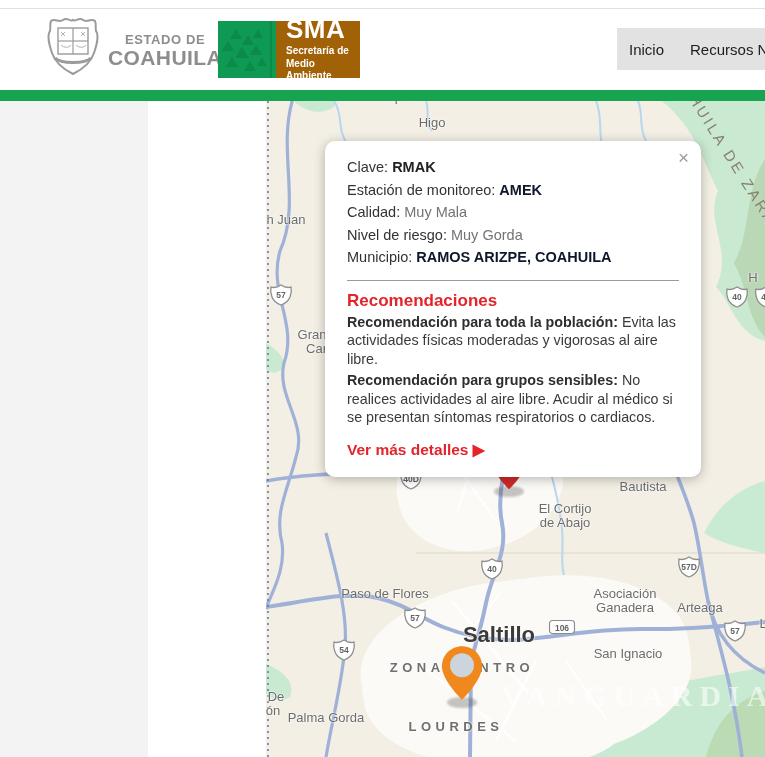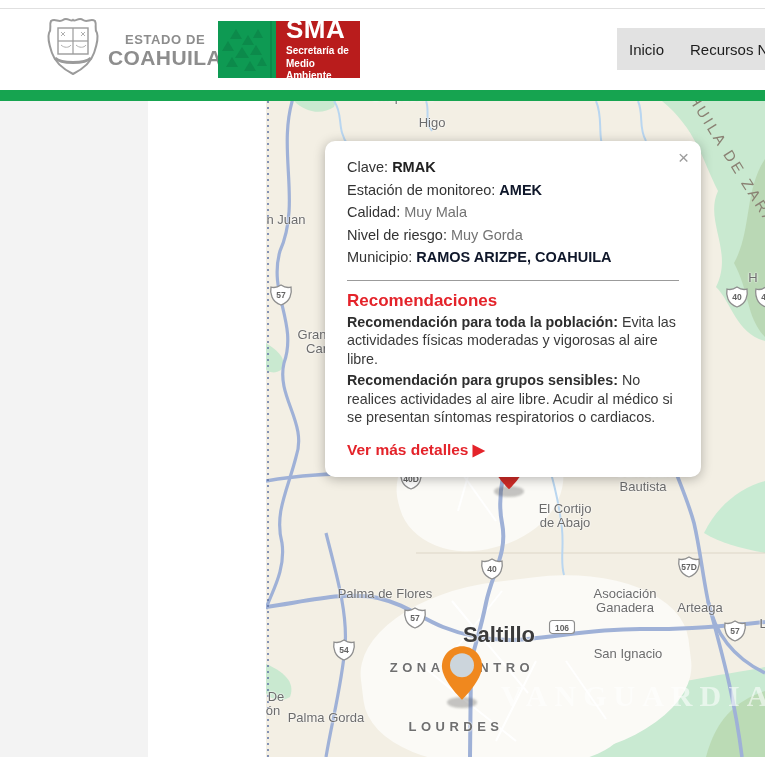--- a/index.html
+++ b/index.html
@@ -6,21 +6,21 @@
   html,body { width:765px; height:757px; background:#fff; font-family:"Liberation Sans", sans-serif; overflow:hidden; }
   .page { position:relative; width:765px; height:757px; overflow:hidden; background:#fff; }
 
   
   .topline { position:absolute; top:8px; left:0; width:765px; height:1px; background:#e0e0e0; }
   .header { position:absolute; top:0; left:0; width:765px; height:90px; background:#fff; }
   .seal { position:absolute; left:45px; top:17px; width:56px; height:62px; }
   .estado-text { position:absolute; left:108px; top:33px; color:#8d8d8d; line-height:1.05; }
   .estado-text .l1 { font-size:13px; font-weight:bold; letter-spacing:.6px; display:block;padding-left:17px; }
   .estado-text .l2 { font-size:21px; font-weight:bold; letter-spacing:.4px; display:block; }
-  .sma-logo { position:absolute; left:218px; top:21px; width:142px; height:57px; background:#b91c1c; display:flex; align-items:center; }
+  .sma-logo { position:absolute; left:218px; top:21px; width:142px; height:57px; background:#a16207; display:flex; align-items:center; }
   .sma-pattern { width:58px; height:100%; position:relative; overflow:hidden; flex:none; }
   .sma-textbox { color:#fff; padding-left:10px; line-height:1; }
   .sma-acronym { font-size:26px; font-weight:bold; letter-spacing:.5px; display:block; }
   .sma-sub { font-size:10px; font-weight:bold; display:block; margin-top:3px; line-height:1.25; }
   .nav { position:absolute; left:617px; top:28px; width:160px; height:42px; background:#e2e2e2; display:flex; align-items:center; gap:26px; padding-left:12px; }
   .nav a { font-size:15px; color:#1d1d1d; text-decoration:none; white-space:nowrap; }
   .greenbar { position:absolute; top:90px; left:0; width:765px; height:11px; background:#16a450; }
 
   
   .content { position:absolute; top:101px; left:0; width:765px; height:656px; background:#fff; }
@@ -179,21 +179,21 @@
           <span class="map-label town" style="left: 46px; top: 233px;">Gran</span>
           <span class="map-label town" style="left: 52px; top: 247px;">Cari</span>
           <span class="map-label town" style="left: 162px; top: 345px;">Congregación</span>
           <span class="map-label town" style="left: 161px; top: 359px;">Cañada Ancha</span>
           <span class="map-label town" style="left: 296px; top: 352px;">s Arizpe</span>
           <span class="map-label town" style="left: 378px; top: 371px;">San Juan</span>
           <span class="map-label town" style="left: 377px; top: 385px;">Bautista</span>
           <span class="map-label town" style="left: 299px; top: 407px;">El Cortijo</span>
           <span class="map-label town" style="left: 299px; top: 421px;">de Abajo</span>
           <span class="map-label town" style="left: 487px; top: 176px;">H</span>
-          <span class="map-label town" style="left: 119px; top: 492px;">Palma de Flores</span>
+          <span class="map-label town" style="left: 119px; top: 492px;">Paso de Flores</span>
           <span class="map-label city" style="left: 233px; top: 534px;">Saltillo</span>
           <span class="map-label district" style="left: 196px; top: 566px;">ZONA CENTRO</span>
           <span class="map-label town" style="left: 359px; top: 492px;">Asociación</span>
           <span class="map-label town" style="left: 359px; top: 506px;">Ganadera</span>
           <span class="map-label town" style="left: 434px; top: 506px;">Arteaga</span>
           <span class="map-label town" style="left: 362px; top: 552px;">San Ignacio</span>
           <span class="map-label town" style="left: 497px; top: 522px;">L</span>
           <span class="map-label town" style="left: 60px; top: 616px;">Palma Gorda</span>
           <span class="map-label town" style="left: 10px; top: 595px;">De</span>
           <span class="map-label town" style="left: 7px; top: 609px;">ón</span>

